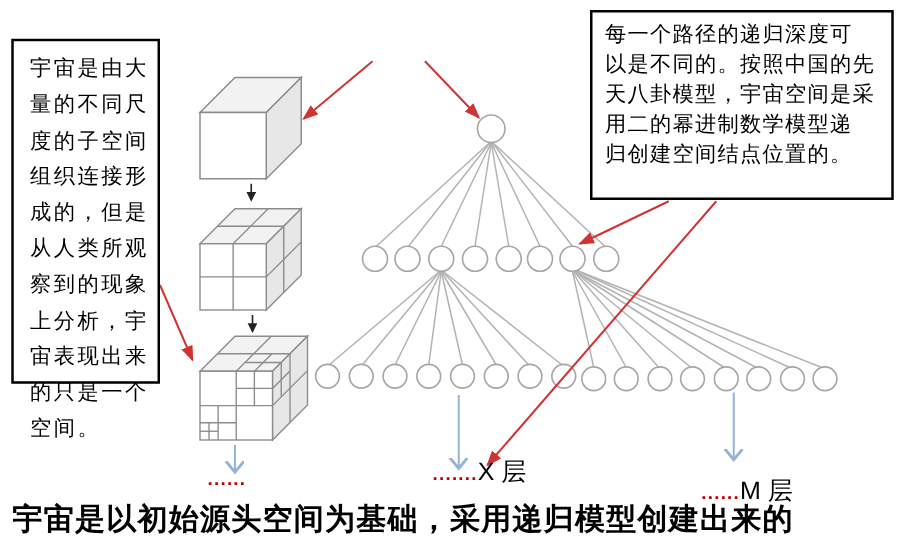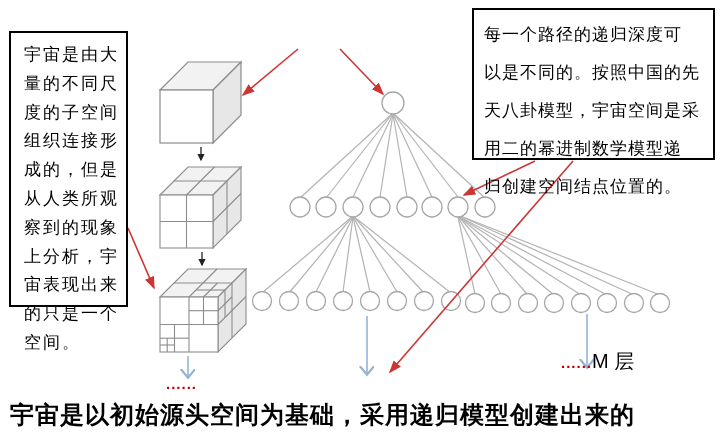--- a/index.html
+++ b/index.html
@@ -16,28 +16,28 @@
     left:9px;top:31px;width:119px;height:276px;
     padding:8px 2px 0 13px;font-size:17px;line-height:28.8px;letter-spacing:2px;
   }
   #source-box{
     left:258px;top:11px;width:142px;height:37px;
     display:flex;align-items:center;justify-content:center;
     font-size:19px;letter-spacing:2px;
   }
   #right-note{
     left:472px;top:8px;width:243px;height:152px;
-    padding:6px 2px 0 10px;font-size:17px;line-height:38px;letter-spacing:1px;
+    padding:6px 2px 0 10px;font-size:17px;line-height:24px;letter-spacing:1px;
   }
   .layer-label{position:absolute;font-size:20px;white-space:nowrap;}
   .dots{font-size:15px;font-weight:bold;letter-spacing:1px;}
   .layer-text{font-size:20px;color:#000;}
   #ellipsis-bottom{left:166px;top:371px;}
   #label-x{left:346px;top:364px;}
-  #label-m{left:561px;top:348px;}
+  #label-m{left:561px;top:379px;}
   #caption{
     position:absolute;left:0;top:399px;width:645px;text-align:center;
     font-size:24px;font-weight:bold;letter-spacing:1px;
   }
 </style>
 </head>
 <body>
 
 <div id="stage">
 
@@ -193,20 +193,23 @@
   <div id="right-note" class="note-box">每一个路径的递归深度可
 以是不同的。按照中国的先
 天八卦模型，宇宙空间是采
 用二的幂进制数学模型递
 归创建空间结点位置的。</div>
 
   <div id="ellipsis-bottom" class="layer-label">
     <span class="dots" style="color: rgb(192, 0, 0);">......</span>
   </div>
 
+  <div id="label-x" class="layer-label">
+    <span class="dots" style="color: rgb(192, 0, 0);">.......</span><span class="layer-text">X 层</span>
+  </div>
 
   <div id="label-m" class="layer-label">
     <span class="dots" style="color: rgb(192, 0, 0);">......</span><span class="layer-text">M 层</span>
   </div>
 
   <div id="caption">宇宙是以初始源头空间为基础，采用递归模型创建出来的</div>
 
 </div>
 
 </body></html>

